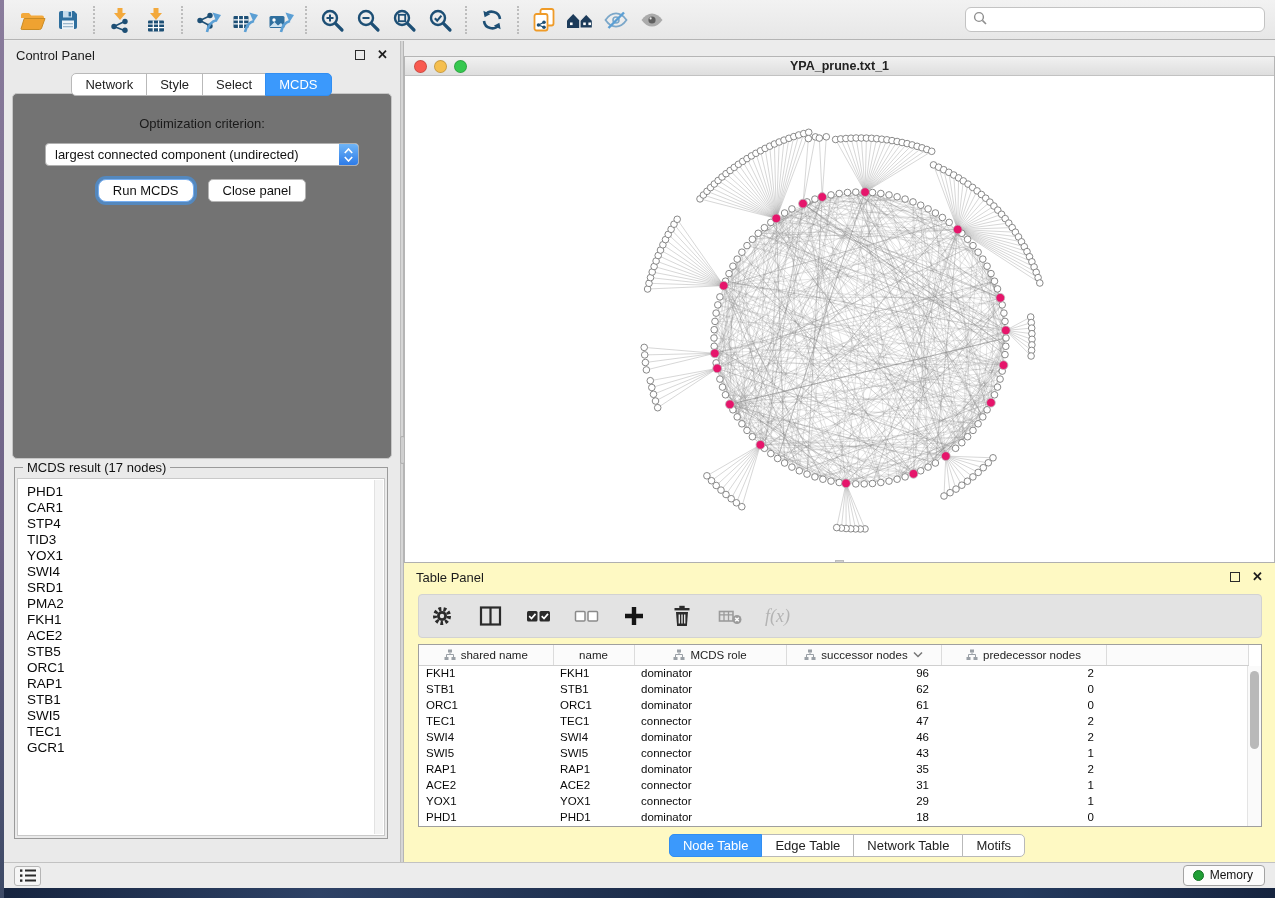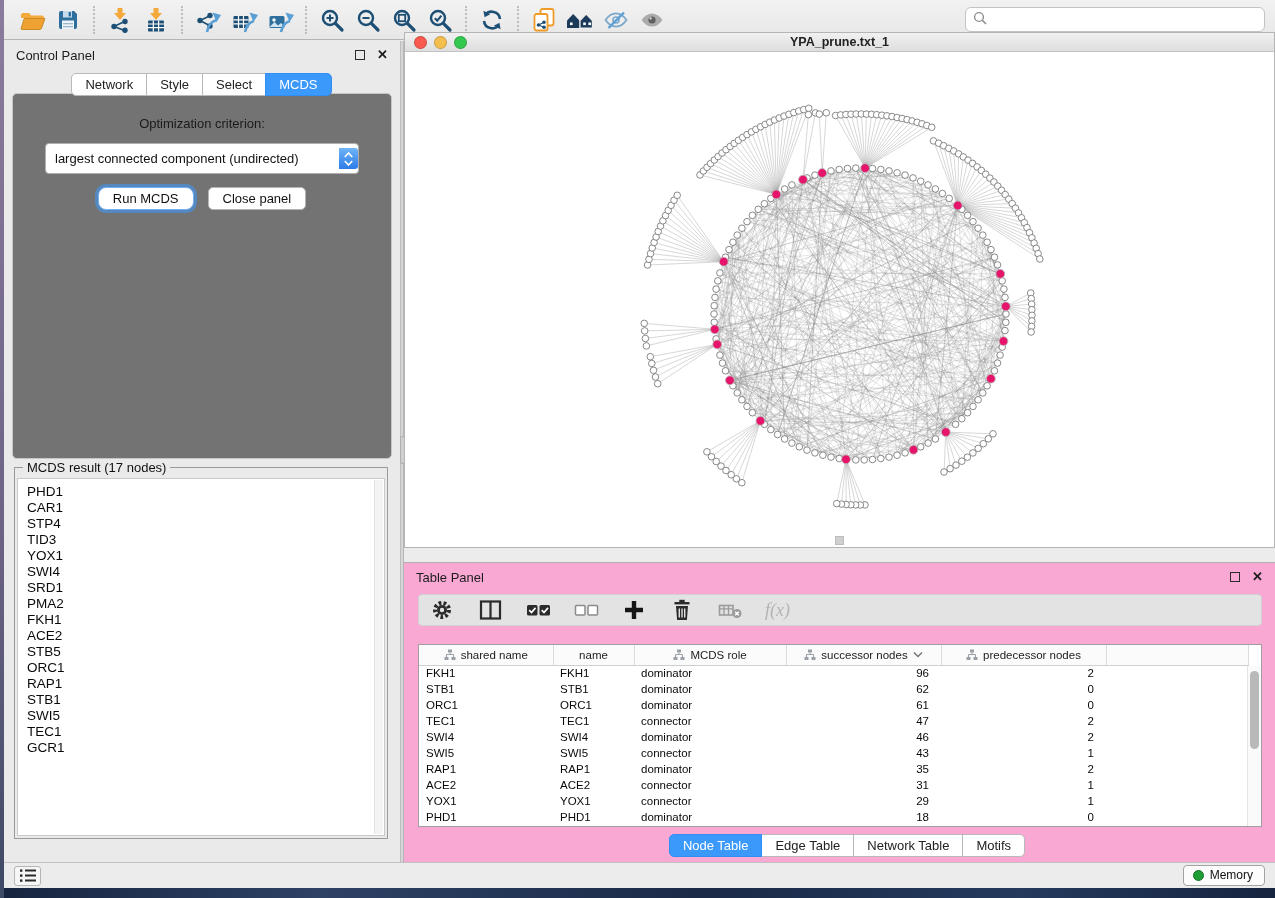--- a/index.html
+++ b/index.html
@@ -21,51 +21,51 @@
   .panel-head .spacer { flex:1; }
   .float-icon { width:10px; height:10px; border:1.6px solid #2b2b2b; margin-right:12px; }
   .close-icon { font-size:13px; font-weight:bold; color:#1c1c1c; line-height:10px; }
   #cp-tabs { display:flex; justify-content:center; margin-top:4px; position:relative; z-index:2; }
   .tab { background:#fff; border:1px solid #b9b9b9; padding:3px 13px; font-size:13px; color:#222; margin-left:-1px; cursor:default; }
   .tab:first-child { border-radius:5px 0 0 5px; }
   .tab:last-child { border-radius:0 5px 5px 0; }
   .tab.active { background:#3b99fc; border-color:#318ef2; color:#fff; position:relative; z-index:3; }
   #cp-card { position:absolute; left:8px; right:8px; top:52px; height:366px; background:#737373; border:1px solid #c6c6c6; border-radius:5px; display:flex; flex-direction:column; align-items:center; padding-top:22px; }
   #opt-label { font-size:13px; color:#1a1a1a; margin-bottom:12px; }
-  #opt-select { width:314px; height:31px; background:#fff; border:1px solid #b0b0b0; border-radius:4px; display:flex; align-items:center; }
+  #opt-select { width:314px; height:23px; background:#fff; border:1px solid #b0b0b0; border-radius:4px; display:flex; align-items:center; }
   #opt-select .sel-text { flex:1; font-size:13px; color:#111; padding-left:9px; white-space:nowrap; }
   #opt-select .stepper { width:19px; height:21px; border-radius:0 3px 3px 0; background:linear-gradient(#6fb5f7,#2d7be8); display:flex; flex-direction:column; align-items:center; justify-content:center; gap:2px; }
   .stepper svg { display:block; }
   #cp-buttons { display:flex; gap:14px; margin-top:13px; }
   .cp-btn { background:#fff; border:1px solid #b5b5b5; border-radius:5px; font-size:13px; color:#111; padding:3px 14px; font-family:"Liberation Sans",sans-serif; }
   .cp-btn.focused { box-shadow:0 0 0 3px rgba(59,153,252,.55); border-color:#77aef0;border-radius:8px; }
   #mcds-frame { position:absolute; left:10px; right:12px; top:426px; height:372px; border:1px solid #9a9a9a; }
   #mcds-legend { position:absolute; top:-8px; left:8px; background:#eaeaea; padding:0 4px; font-size:13px; color:#111; }
   #mcds-list { position:absolute; inset:8px 1px 1px 1px; top:10px; left:2px; right:2px; bottom:2px; background:#fff; border:1px solid #c9c9c9; overflow:hidden; padding:5px 0 0 9px; }
   #mcds-scroll { position:absolute; right:1px; top:1px; bottom:1px; width:9px; background:#f4f4f4; border-left:1px solid #e2e2e2; }
   .mcds-item { font-size:13.5px; line-height:16px; color:#0a0a0a; }
 
   
   #splitter-v { position:absolute; left:396px; top:41px; width:4px; height:821px; background:#d6d6d6; border-left:1px solid #bdbdbd; border-right:1px solid #b5b5b5; }
   #splitter-handle { position:absolute; left:-1px; top:395px; width:5px; height:28px; background:#cfcfcf; border:1px solid #b0b0b0; border-radius:2px; }
 
-  #network-window { position:absolute; left:400px; top:32px; width:871px; height:516px; background:#4d7c0f; border:1px solid #b5b5b5; }
+  #network-window { position:absolute; left:400px; top:56px; width:871px; height:632px; background:#4d7c0f; border:1px solid #b5b5b5; }
   #net-titlebar { height:19px; background:linear-gradient(#f1f1f1,#dedede); border-bottom:1px solid #c2c2c2; position:relative; display:flex; align-items:center; padding-left:9px; gap:7px; }
   .tl { width:13px; height:13px; border-radius:50%; border:.5px solid rgba(0,0,0,.18); }
   #net-title { position:absolute; left:0; right:0; text-align:center; font-size:12.5px; font-weight:bold; color:#222; }
   #net-canvas { position:relative; width:869px; height:495px; background:#fff; }
   #net-canvas svg { display:block; }
   .chord { stroke:#808080; stroke-opacity:.30; stroke-width:.7; }
   .fanline { stroke:#979797; stroke-opacity:.55; stroke-width:.7; }
   .ringnode { fill:#fff; stroke:#7c7c7c; stroke-width:.9; }
   .hubnode { stroke:#b9b9b9; stroke-width:.8; }
   #net-scroll-handle { position:absolute; left:430px; bottom:2px; width:9px; height:9px; background:#cfcfcf; border:1px solid #bdbdbd; }
 
-  #table-panel { position:absolute; left:400px; top:562px; width:871px; height:300px; background:#f9a8d4; border-top:1px solid #b0b0b0; }
-  #tp-toolbar { position:absolute; left:14px; right:13px; top:31px; height:32px; background:#e3e3e3; border:1px solid #d2d2d2; border-radius:4px; display:flex; align-items:center; padding:0 10px; gap:22px; }
+  #table-panel { position:absolute; left:400px; top:562px; width:871px; height:300px; background:#fef9c3; border-top:1px solid #b0b0b0; }
+  #tp-toolbar { position:absolute; left:14px; right:13px; top:31px; height:44px; background:#e3e3e3; border:1px solid #d2d2d2; border-radius:4px; display:flex; align-items:center; padding:0 10px; gap:22px; }
   .tp-icon { width:26px; height:26px; display:flex; align-items:center; justify-content:center; }
   #fx-label { font-family:"Liberation Serif", serif; font-style:italic; font-size:18px; color:#b3b3b3; }
   #table-wrap { position:absolute; left:14px; right:13px; top:81px; height:183px; background:#fff; border:1px solid #9f9f9f; overflow:hidden; }
   #node-table { border-collapse:collapse; table-layout:fixed; width:830px; }
   #node-table th { height:20px; font-size:11.5px; font-weight:normal; color:#1c1c1c; background:#fbfbfb; border-right:1px solid #dcdcdc; border-bottom:1px solid #cfcfcf; white-space:nowrap; overflow:hidden; }
   #node-table th .th-inner { display:flex; align-items:center; justify-content:center; gap:5px; }
   #node-table td { height:16px; font-size:11.5px; color:#0a0a0a; padding:0 0 0 7px; white-space:nowrap; overflow:hidden; }
   #node-table td.num { text-align:right; padding:0 12px 0 0; }
   #tbl-scroll { position:absolute; right:0; top:21px; bottom:0; width:14px; background:#fafafa; border-left:1px solid #e4e4e4; }
   #tbl-thumb { position:absolute; left:2px; top:5px; width:9px; height:78px; background:#b9b9b9; border-radius:5px; }

